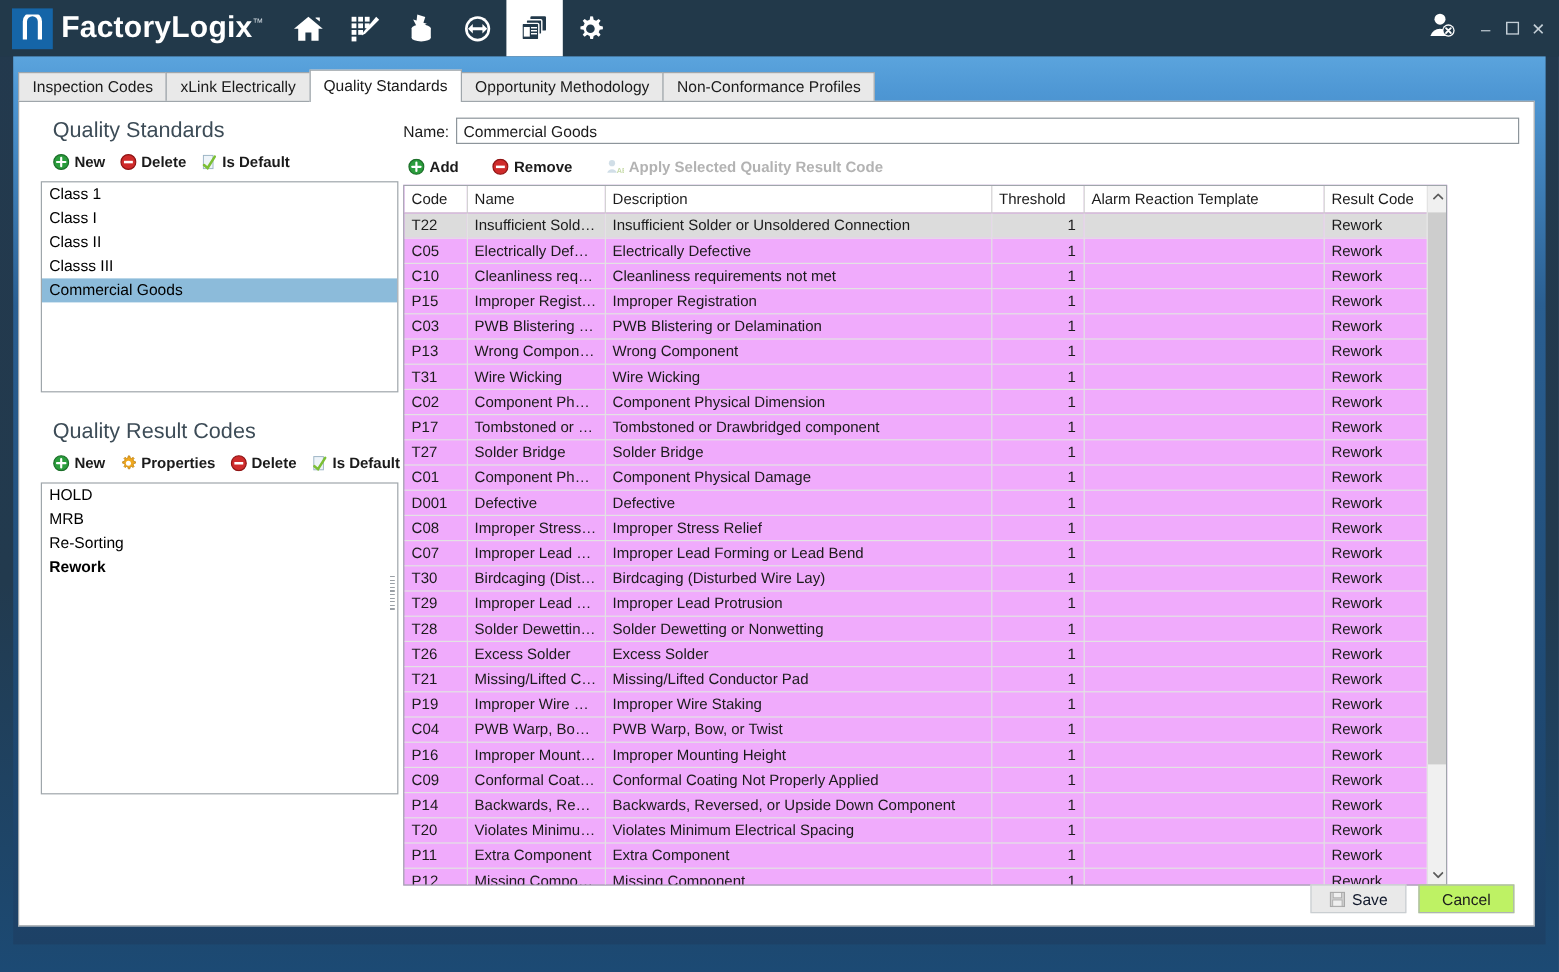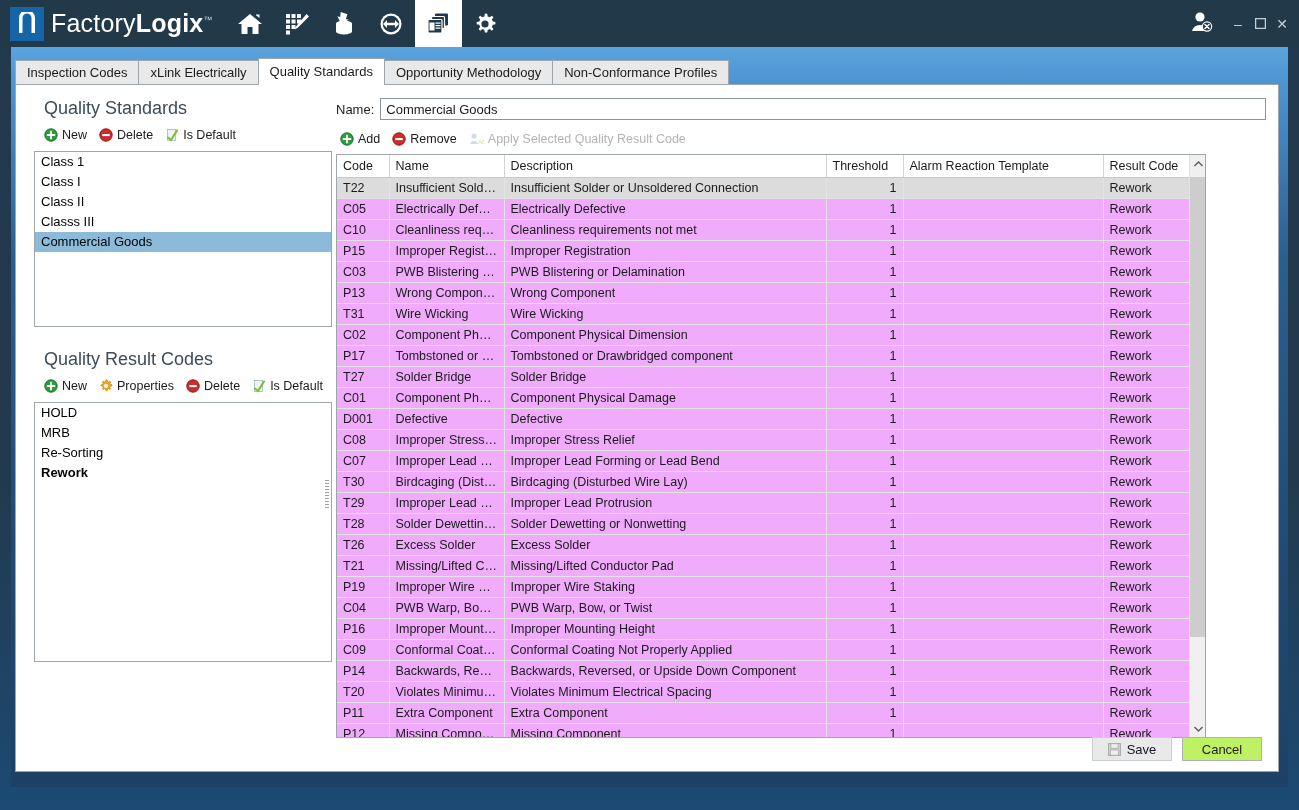--- a/index.html
+++ b/index.html
@@ -38,21 +38,21 @@
   }
   #logo-mark svg { display:block; }
   #logo-text {
     color: #ffffff;
     font-size: 25px;
     letter-spacing: .2px;
     font-family: "Liberation Sans", sans-serif;
     white-space: nowrap;
   }
   #logo-text .bold { font-weight: 700; }
-  #logo-text .light { font-weight: 400; }
+  #logo-text .light { font-weight: 700; }
   #logo-tm { font-size: 9px; vertical-align: super; color:#cdd6dd; }
 
   #nav-icons {
     display: flex; align-items: center;
     margin-left: 14px;
     height: 47px;
   }
   .nav-icon {
     width: 47px; height: 47px;
     display: flex; align-items: center; justify-content: center;
@@ -132,20 +132,21 @@
     margin: 0 0 6px 10px;
     height: 20px;
   }
   .tb-item {
     display: flex; align-items: flex-start;
     margin-right: 12px;
     font-size: 12.5px;
     color: #1b1b1b;
     cursor: pointer;
     white-space: nowrap;
+    font-weight: bold;
   }
   .tb-item.disabled { color: #b3b3b3; cursor: default; }
   .tb-item .ic { margin-right: 4px; display:flex; align-items:center; }
 
   .list-box {
     border: 1px solid #9fa6ab;
     background: #ffffff;
     overflow: hidden;
   }
   .list-row {
@@ -193,21 +194,21 @@
     flex: 1;
     height: 22px;
     border: 1px solid #8d959b;
     background: #fff;
     padding: 0 5px;
     font-size: 13px;
     color: #1b1b1b;
     font-family: "Liberation Sans", sans-serif;
     outline: none;
   }
-  #grid-toolbar { margin: 0 0 5px 4px; }
+  #grid-toolbar { margin: 0 0 5px 4px; gap: 16px; }
 
   
   #grid-wrap {
     position: relative;
     border: 1px solid #9fa6ab;
     width: 870px;
     height: 584px;
     background: #f0abfc;
     overflow: hidden;
   }

